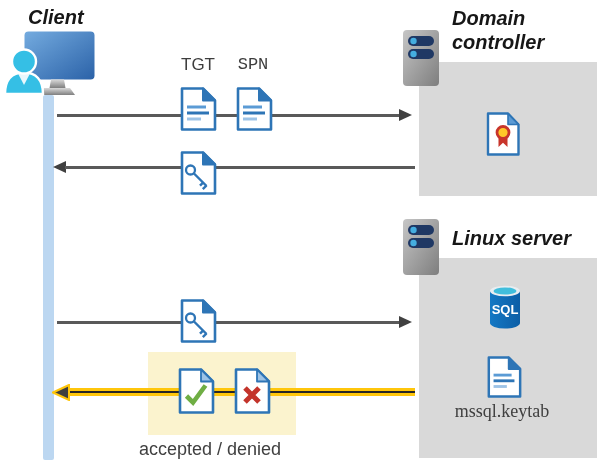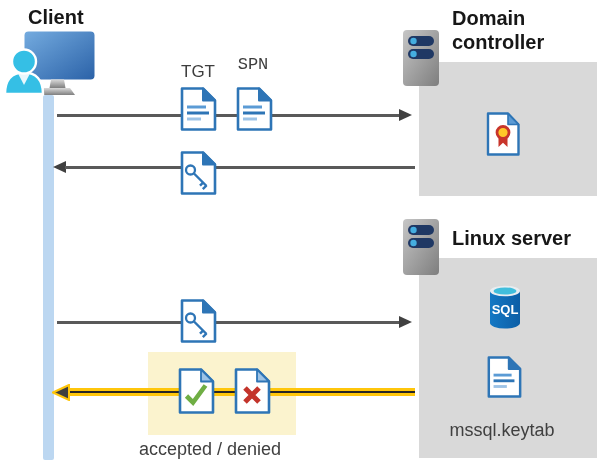--- a/index.html
+++ b/index.html
@@ -2,28 +2,28 @@
 <html><head>
 <meta charset="utf-8">
 <style>
   html,body{margin:0;padding:0;background:#fff;}
   #stage{
     position:relative;width:600px;height:468px;background:#ffffff;overflow:hidden;
     font-family:"Liberation Sans", sans-serif;
   }
   .abs{position:absolute;}
   
-  .h-label{font-weight:bold;color:#171717;font-size:20px;line-height:24px;}
+  .h-label{font-weight:bold;color:#171717;font-size:20px;line-height:24px;font-style:italic;}
   #client-label{left:28px;top:5px;}
   #dc-label{left:452px;top:6px;width:150px;}
   #ls-label{left:452px;top:226px;width:150px;}
   .small-label{color:#3d3d3d;font-size:17px;line-height:20px;text-align:center;}
-  #tgt-label{left:176px;top:62px;width:44px;}
+  #tgt-label{left:176px;top:55px;width:44px;}
   #spn-label{left:231px;top:55px;width:44px;font-family:Liberation Mono, monospace;}
-  #keytab-label{left:419px;top:420px;width:166px;font-size:18px;color:#404040;}
+  #keytab-label{left:419px;top:401px;width:166px;font-size:18px;color:#404040;font-family:Liberation Serif, serif;}
   #accepted-label{left:120px;top:439px;width:180px;font-size:18px;color:#404040;}
   
   .panel-gray{background:#d9d9d9;z-index:0;}
   #dc-panel{left:419px;top:62px;width:178px;height:134px;}
   #ls-panel{left:419px;top:258px;width:178px;height:200px;}
   #result-panel{left:148px;top:352px;width:148px;height:83px;background:#fbf3ce;z-index:1;}
   
   #client-timeline{left:43px;top:95px;width:11px;height:365px;background:#bcd7f1;border-radius:2px;z-index:0;}
   
   .arrow-line{position:absolute;height:2.5px;background:#595959;z-index:2;}

